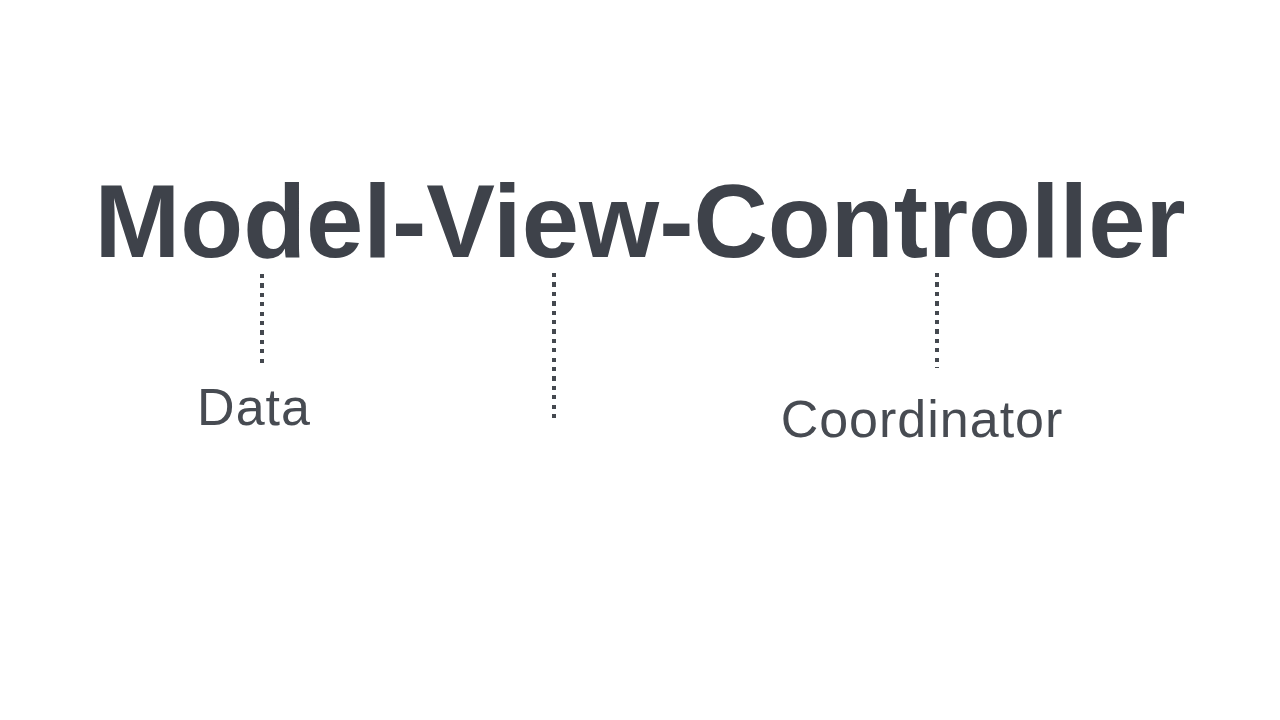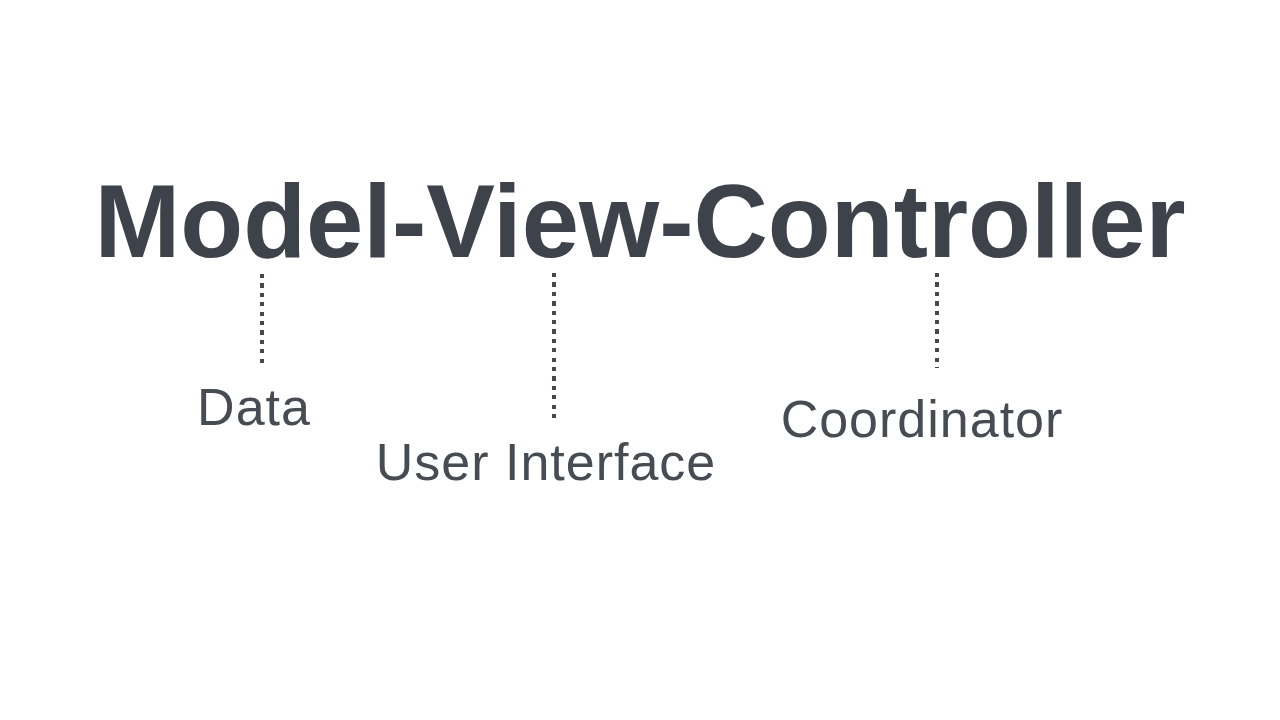--- a/index.html
+++ b/index.html
@@ -71,17 +71,16 @@
   <h1 class="title">Model-View-Controller</h1>
 
   <div class="connector connector-model"></div>
 
   <div class="connector connector-view"></div>
 
   <div class="connector connector-controller"></div>
 
   <div class="part-label label-model">Data</div>
 
-  <div class="part-label label-view">User Interface</div>
 
   <div class="part-label label-controller">Coordinator</div>
 
 </div>
 
 </body></html>

